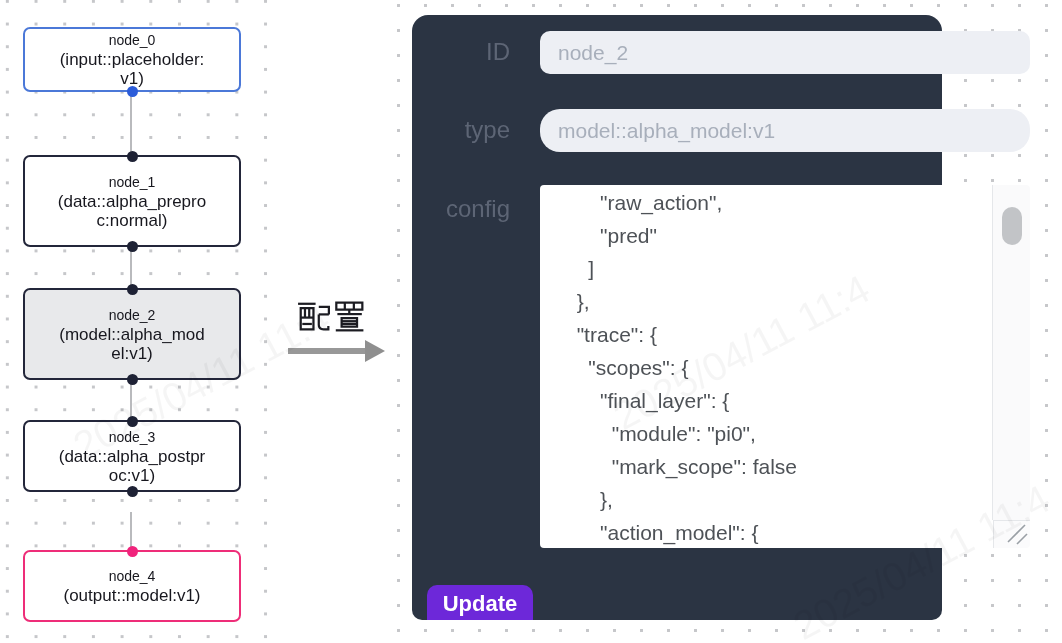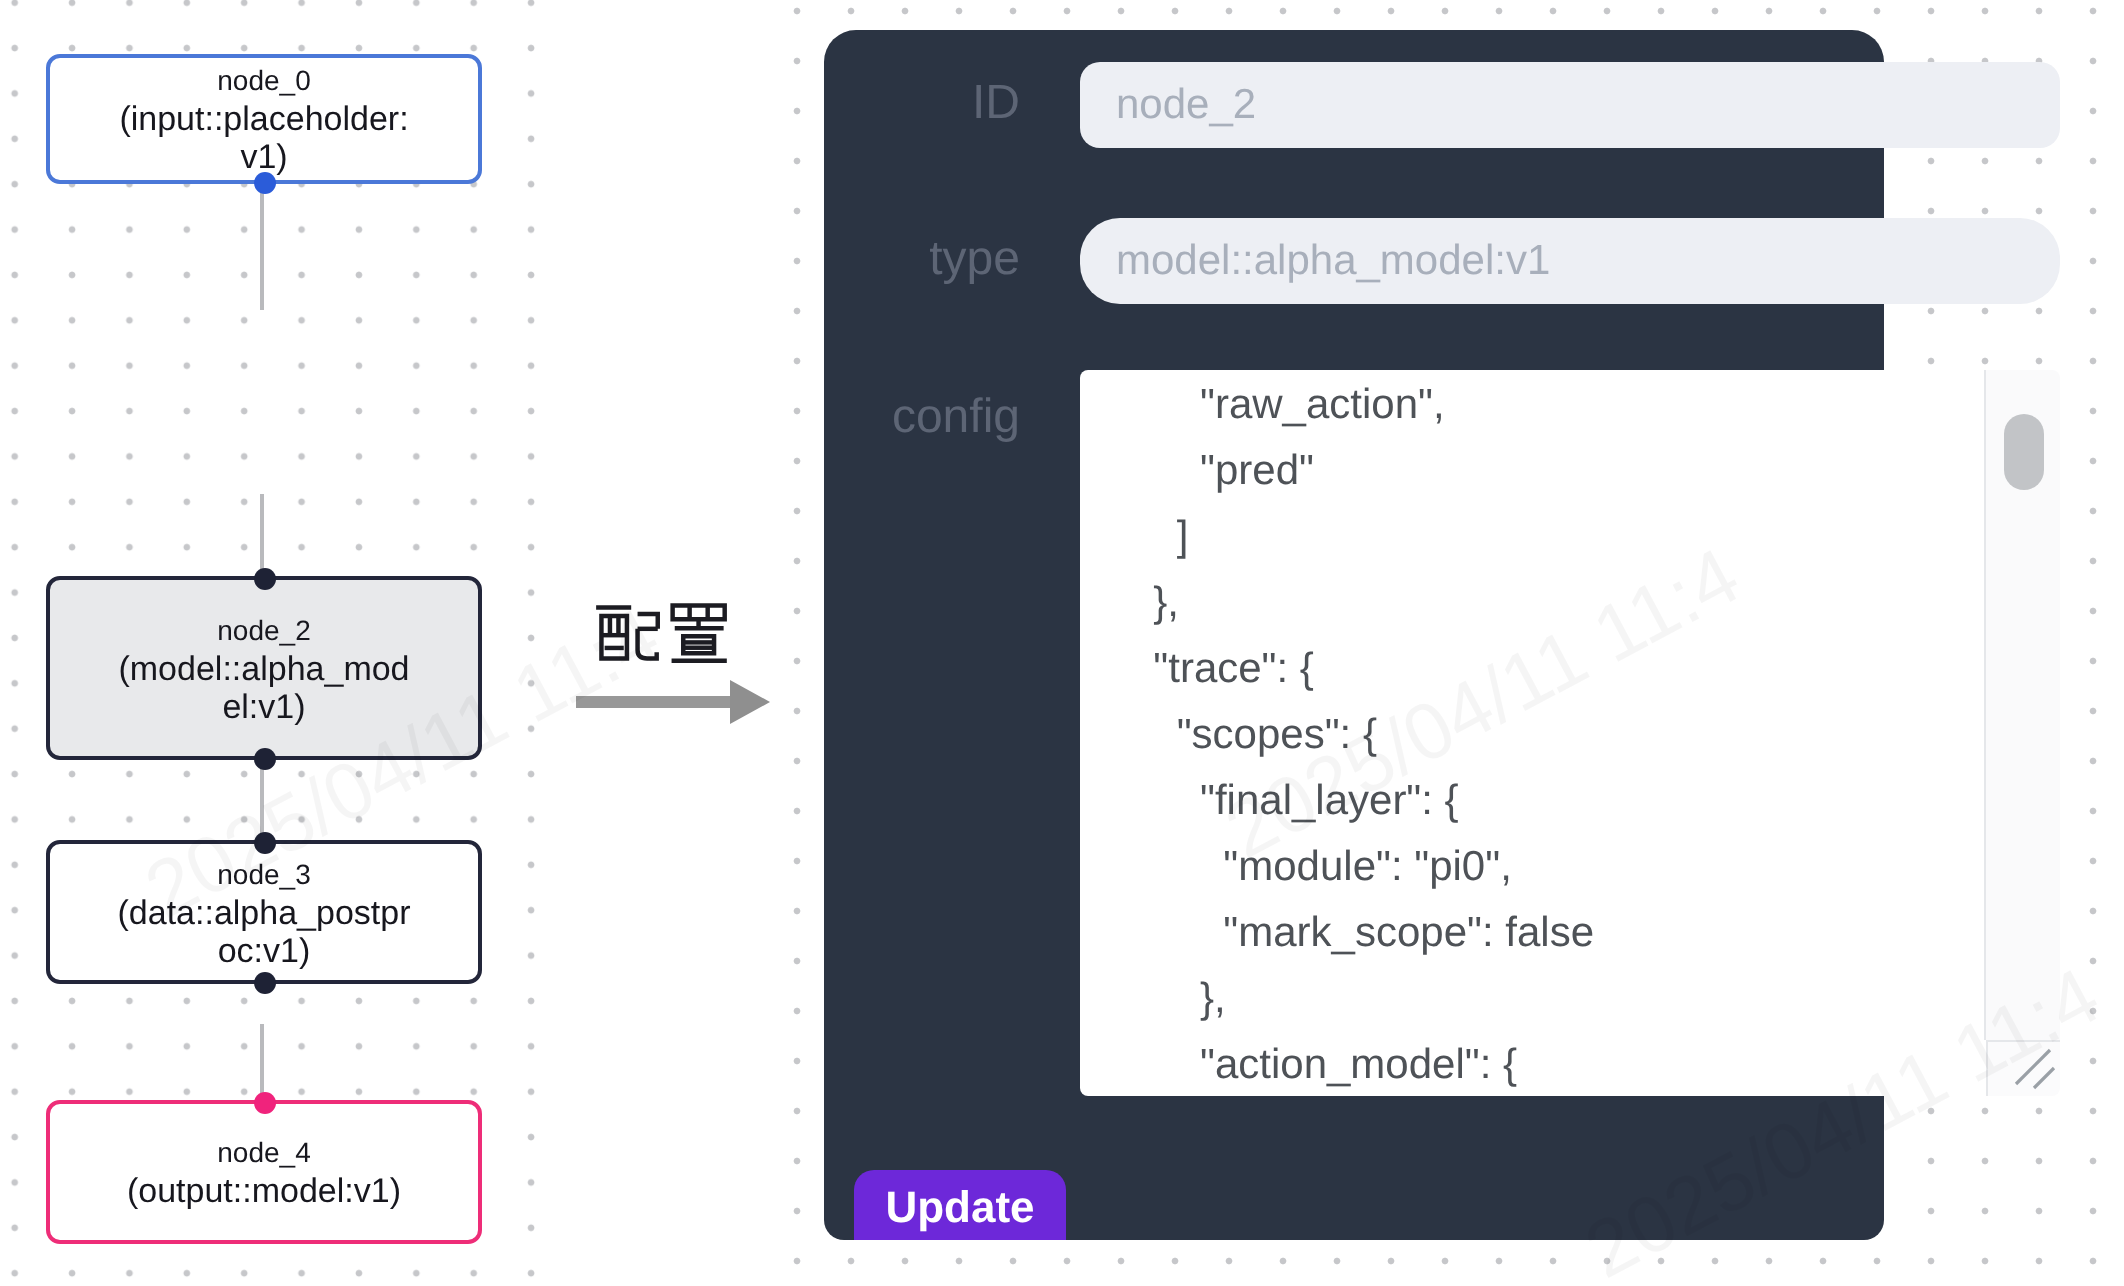--- a/index.html
+++ b/index.html
@@ -112,20 +112,26 @@
   <div class="edge" style="top:247px;height:41px;"></div>
   <div class="edge" style="top:380px;height:40px;"></div>
   <div class="edge" style="top:512px;height:38px;"></div>
 
   <div class="flow-node v-input" style="top:27px;height:65px;">
     <div class="node-title">node_0</div>
     <div class="node-sub">(input::placeholder:v1)</div>
     <div class="handle bottom h-blue"></div>
   </div>
 
+  <div class="flow-node v-default" style="top:155px;height:92px;">
+    <div class="node-title">node_1</div>
+    <div class="node-sub">(data::alpha_preproc:normal)</div>
+    <div class="handle top h-dark"></div>
+    <div class="handle bottom h-dark"></div>
+  </div>
 
   <div class="flow-node v-selected" style="top:288px;height:92px;">
     <div class="node-title">node_2</div>
     <div class="node-sub">(model::alpha_model:v1)</div>
     <div class="handle top h-dark"></div>
     <div class="handle bottom h-dark"></div>
   </div>
 
   <div class="flow-node v-default" style="top:420px;height:72px;">
     <div class="node-title">node_3</div>

